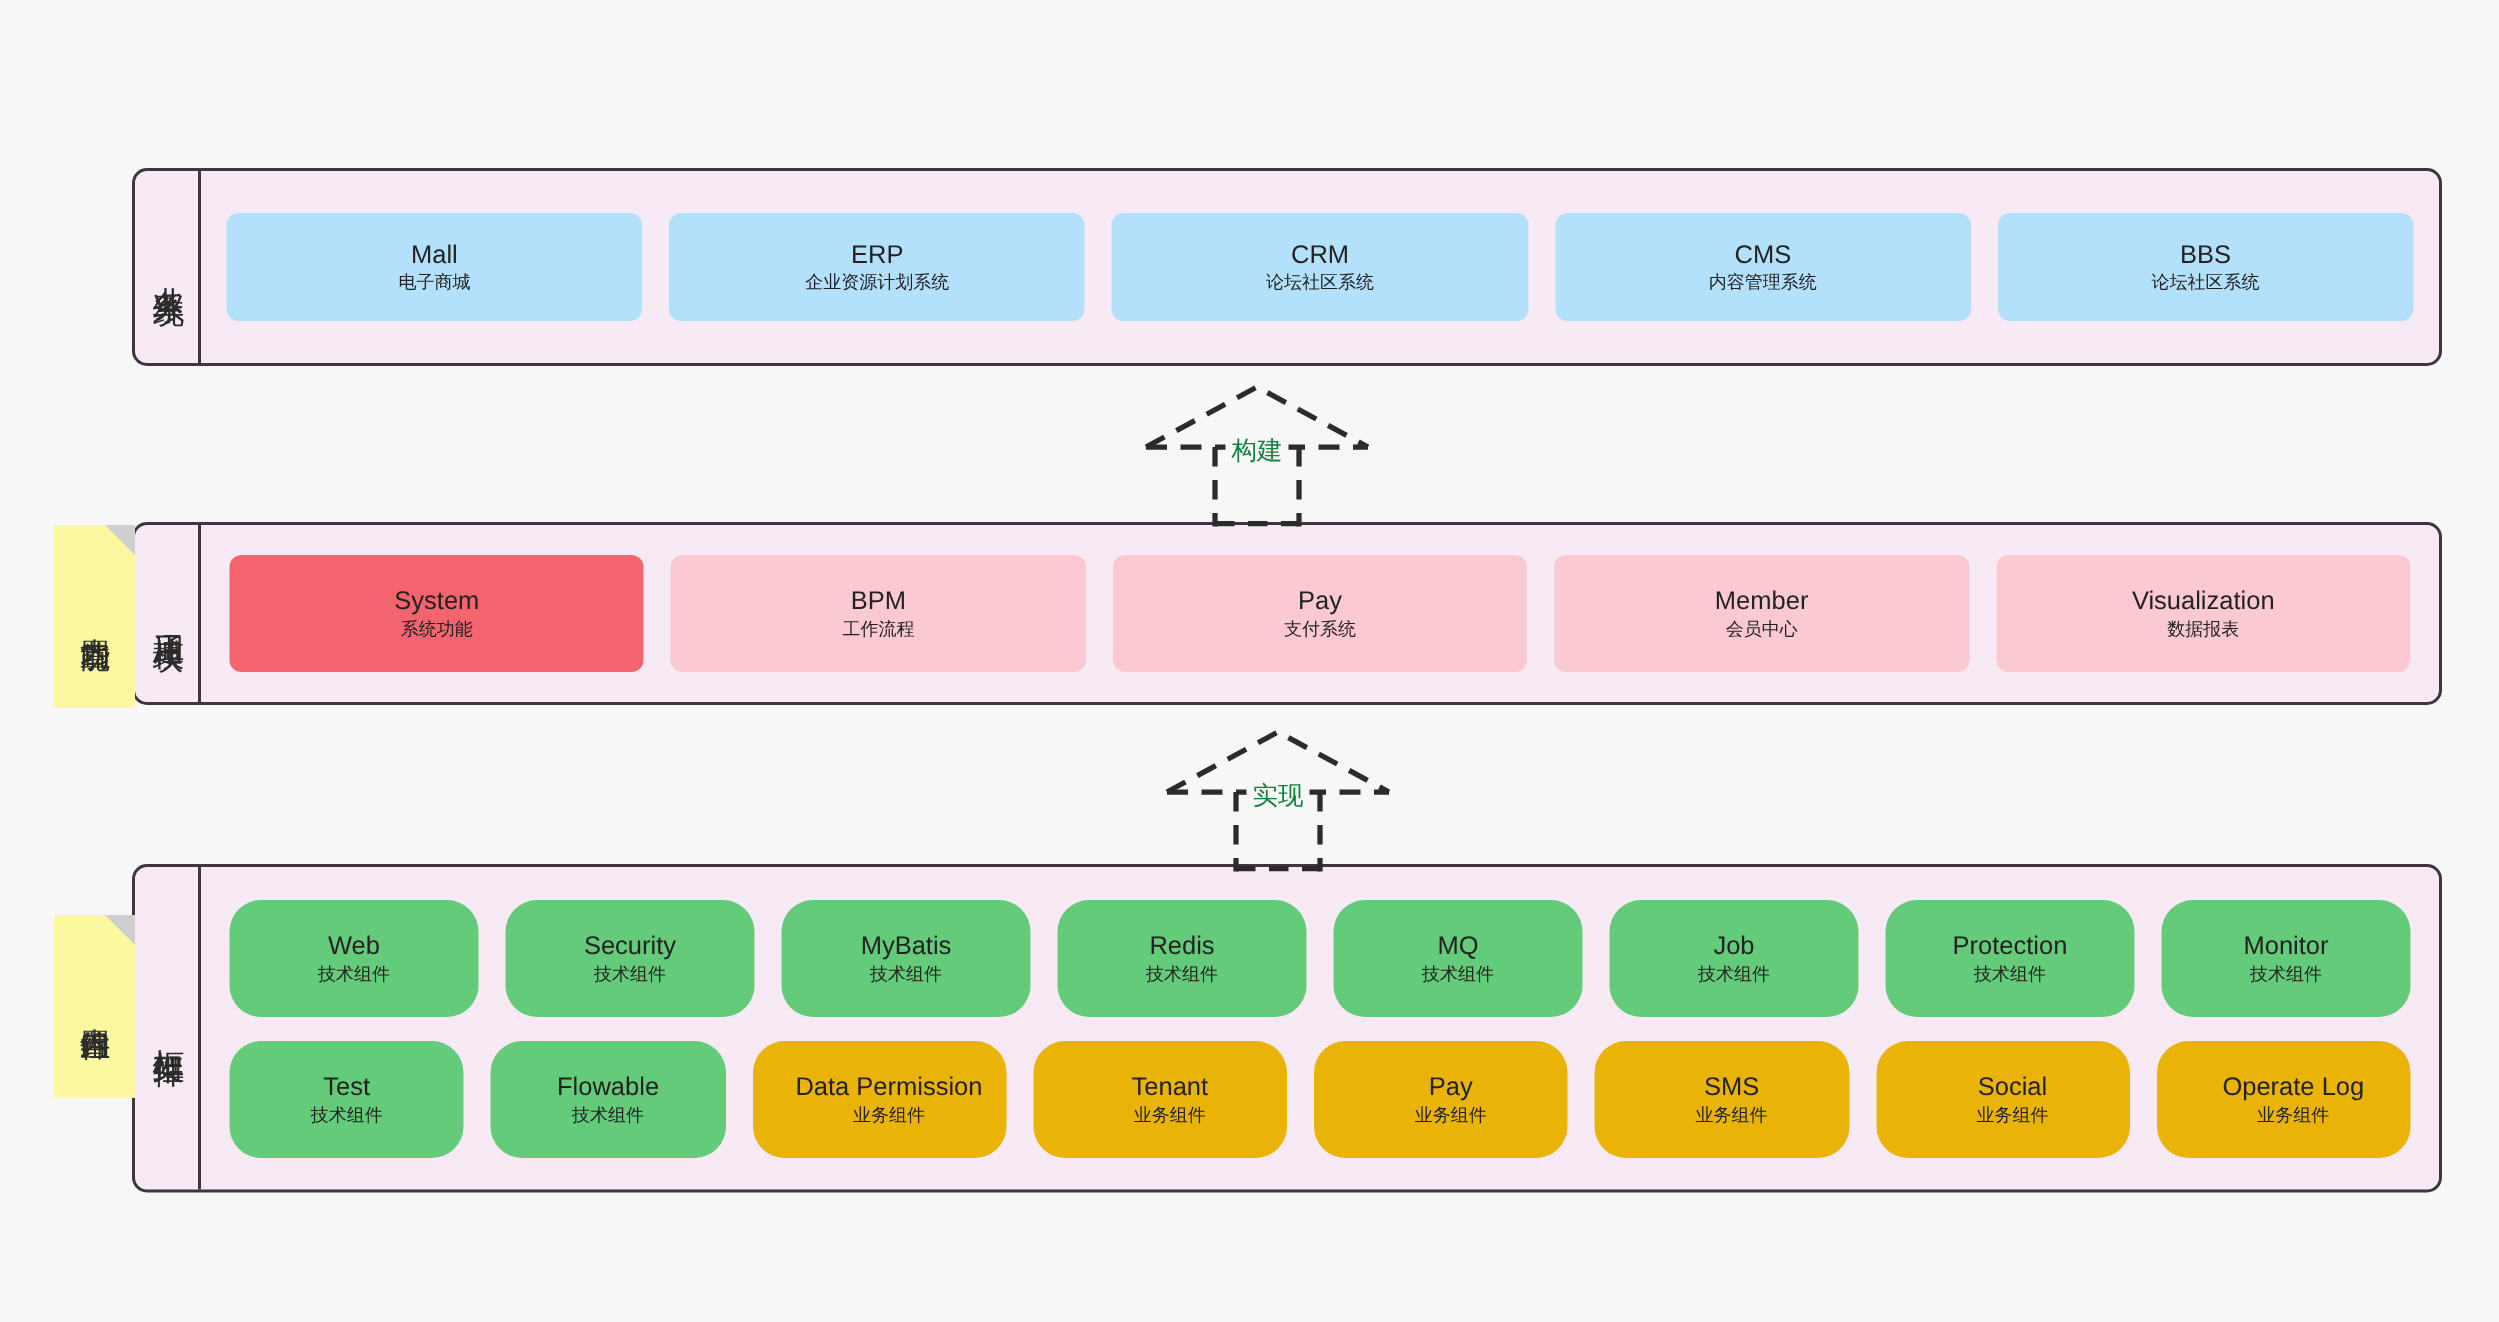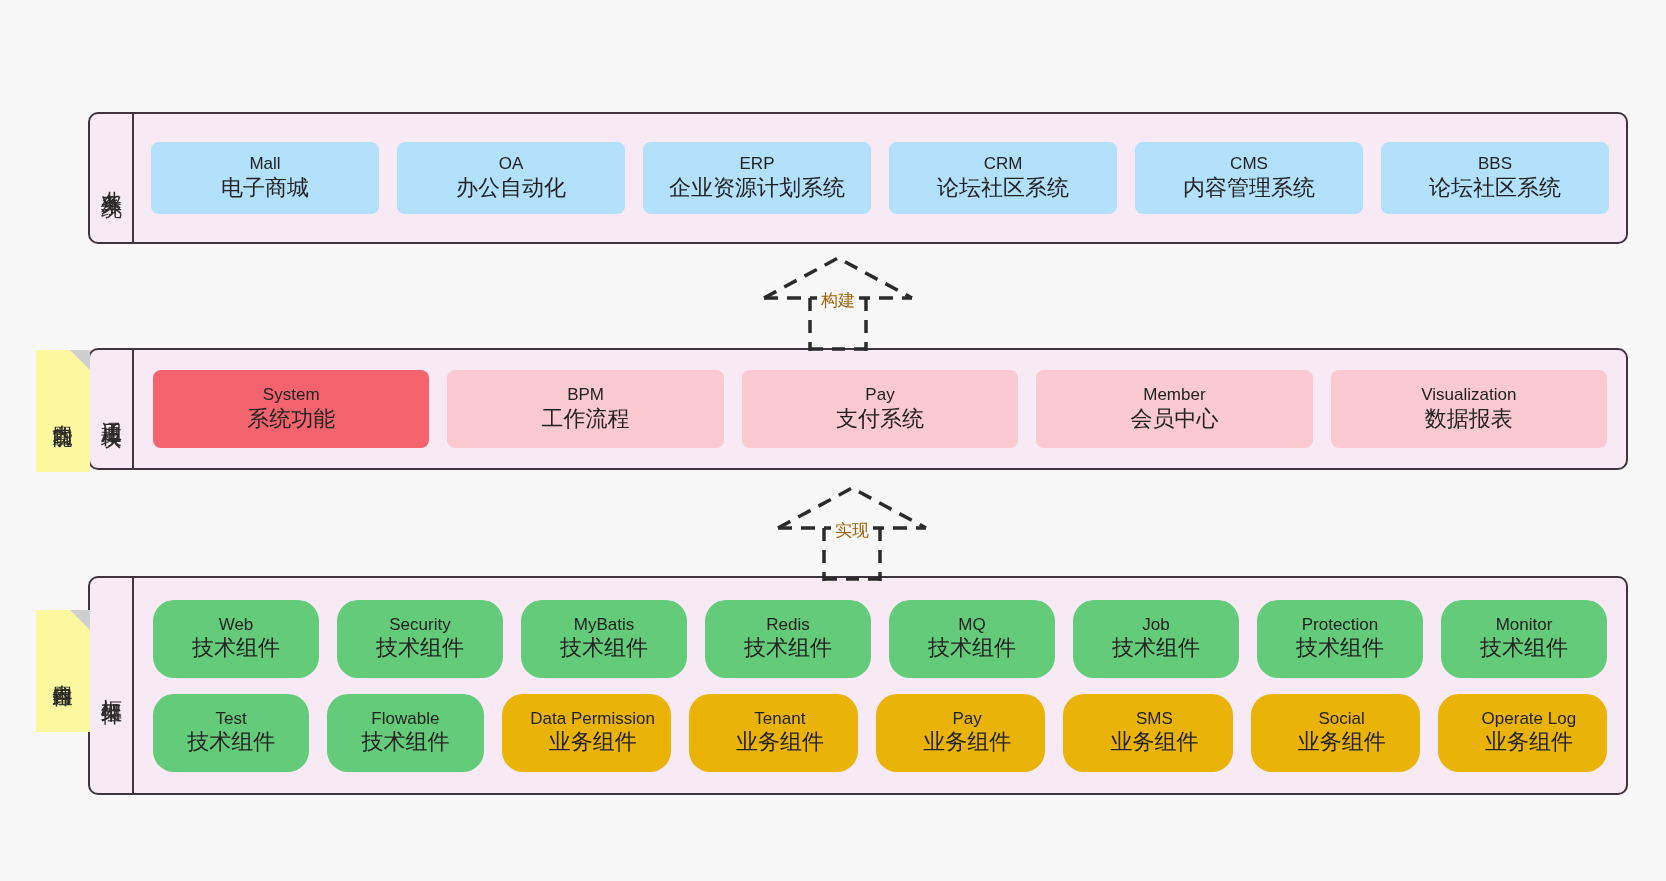--- a/index.html
+++ b/index.html
@@ -58,21 +58,21 @@
     display: flex;
     flex-direction: column;
     align-items: center;
     justify-content: center;
     text-align: center;
     color: #222;
     line-height: 1.22;
     padding: 6px 4px;
   }
   .node .en { font-size: 17px; }
-  .node .cn { font-size: 22px; }
+  .node .cn { font-size: 12px; }
 
   .n-blue      { background: #b3e0fb; }
   .n-red       { background: #f3646e; }
   .n-pink      { background: #fbc9d2; }
   .n-green     { background: #63cb79; }
   .n-lgreen    { background: #eab308; padding-left: 17px; }
 
   
   #band-business  { left: 88px;  top: 112px; width: 1540px; height: 132px; }
   #band-common    { left: 88px;  top: 348px; width: 1540px; height: 122px; }
@@ -114,42 +114,38 @@
   .connector { position: absolute; z-index: 2; }
   #connector-build   { left: 748px; top: 252px; width: 180px; height: 100px; }
   #connector-impl    { left: 762px; top: 482px; width: 180px; height: 100px; }
   .connector svg { display: block; }
   .connector .conn-label {
     position: absolute;
     left: 50%;
     transform: translateX(-50%);
     top: 36px;
     font-size: 17px;
-    color: #a16207;
+    color: #15803d;
     background: #f7f7f7;
     padding: 1px 4px;
     white-space: nowrap;
   }
 </style>
 </head>
 <body>
 
 <div id="stage">
 
   <div class="band" id="band-business">
     <div class="band-title">业务系统</div>
     <div class="band-body">
       <div class="row">
         <div class="node n-blue">
           <span class="en">Mall</span>
           <span class="cn">电子商城</span>
-        </div>
-        <div class="node n-blue">
-          <span class="en">OA</span>
-          <span class="cn">办公自动化</span>
         </div>
         <div class="node n-blue">
           <span class="en">ERP</span>
           <span class="cn">企业资源计划系统</span>
         </div>
         <div class="node n-blue">
           <span class="en">CRM</span>
           <span class="cn">论坛社区系统</span>
         </div>
         <div class="node n-blue">

